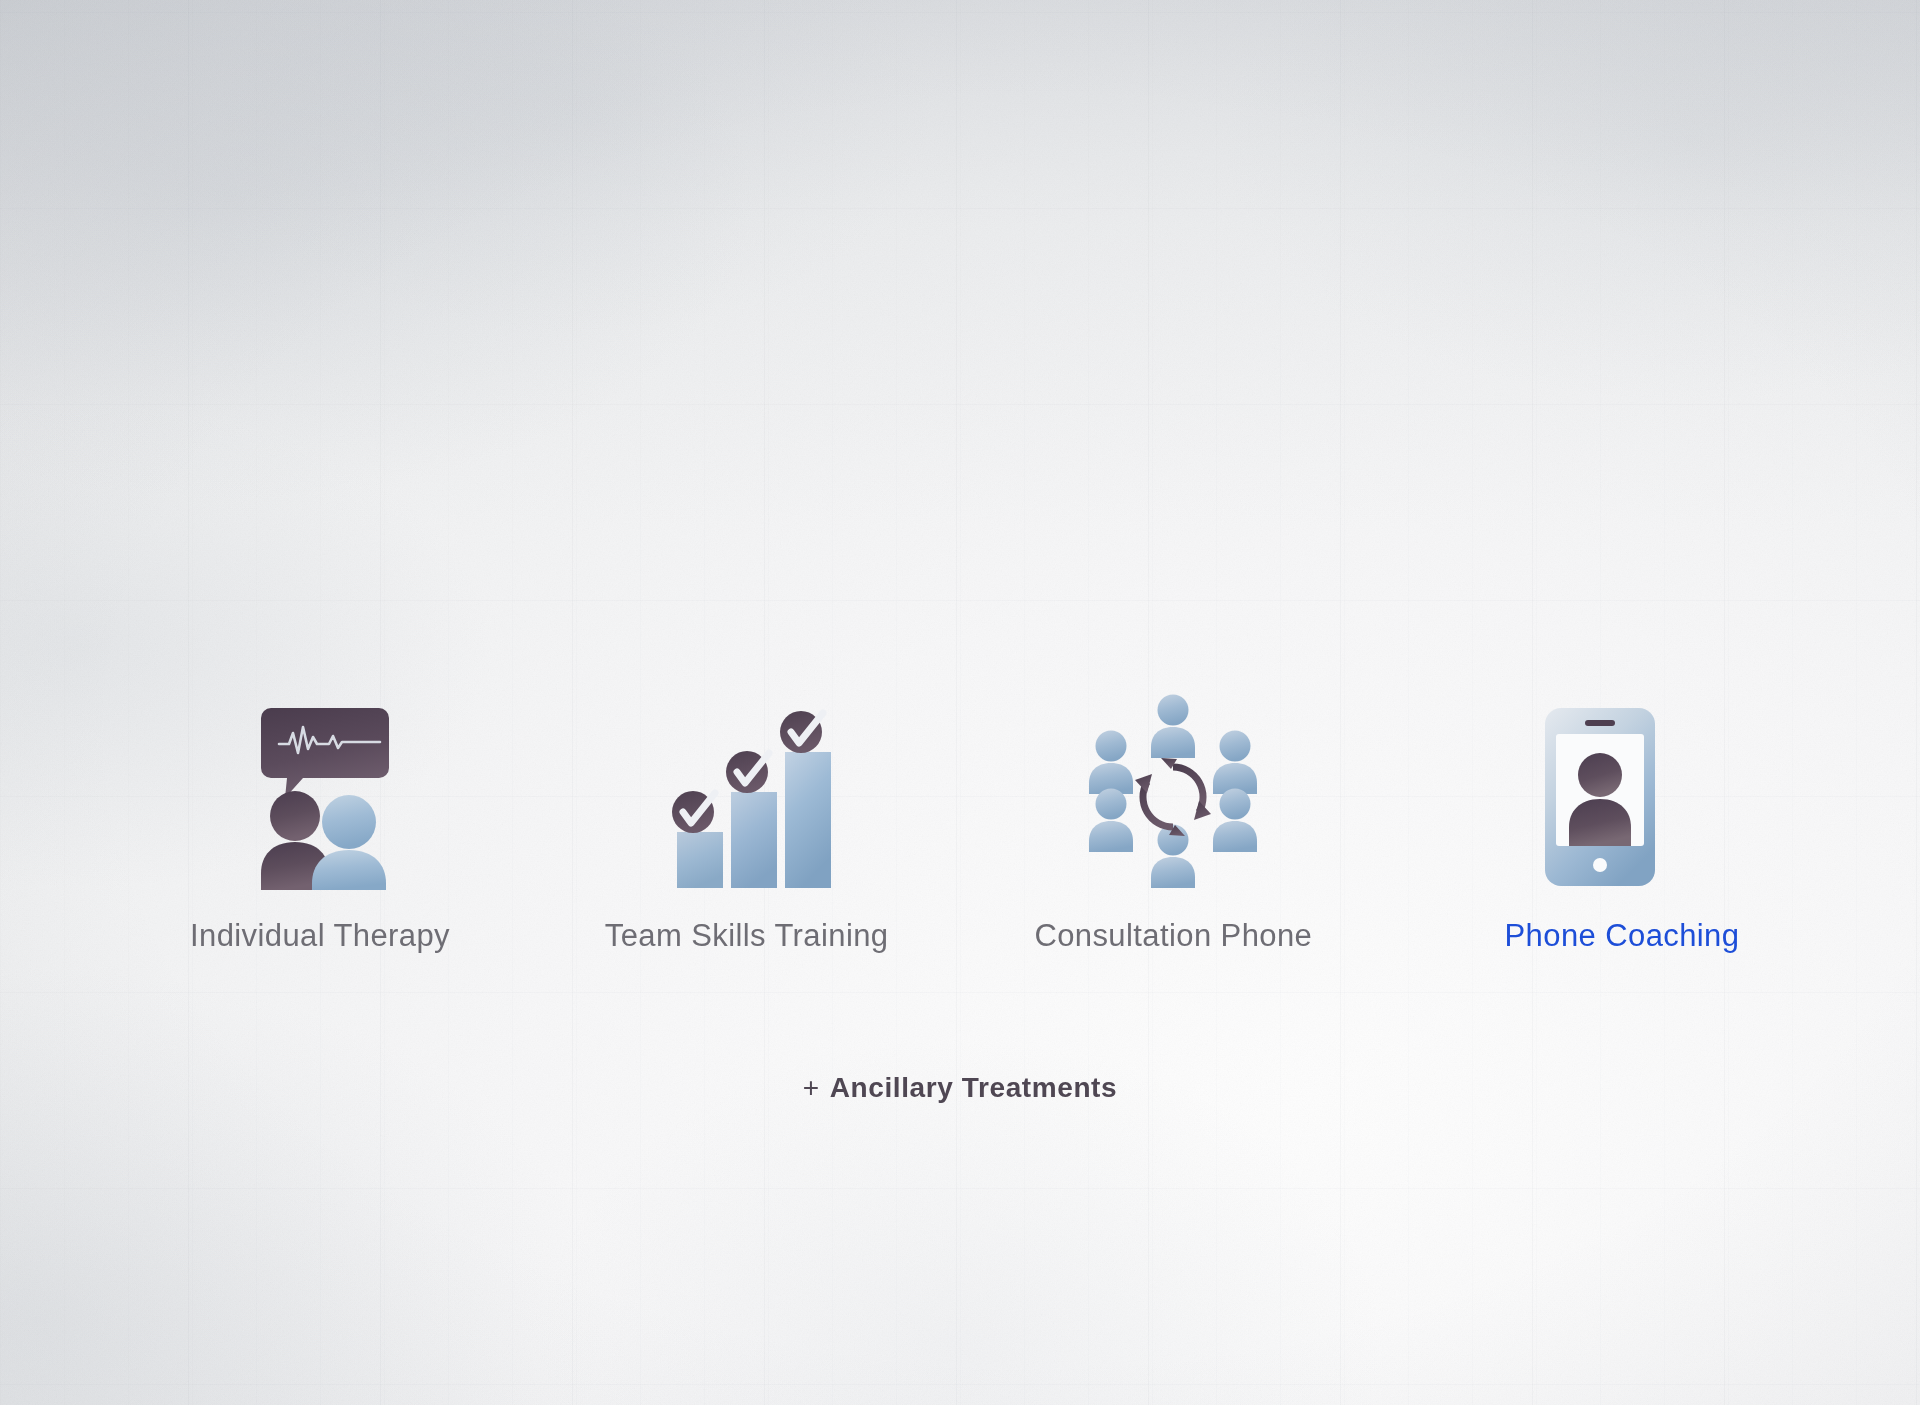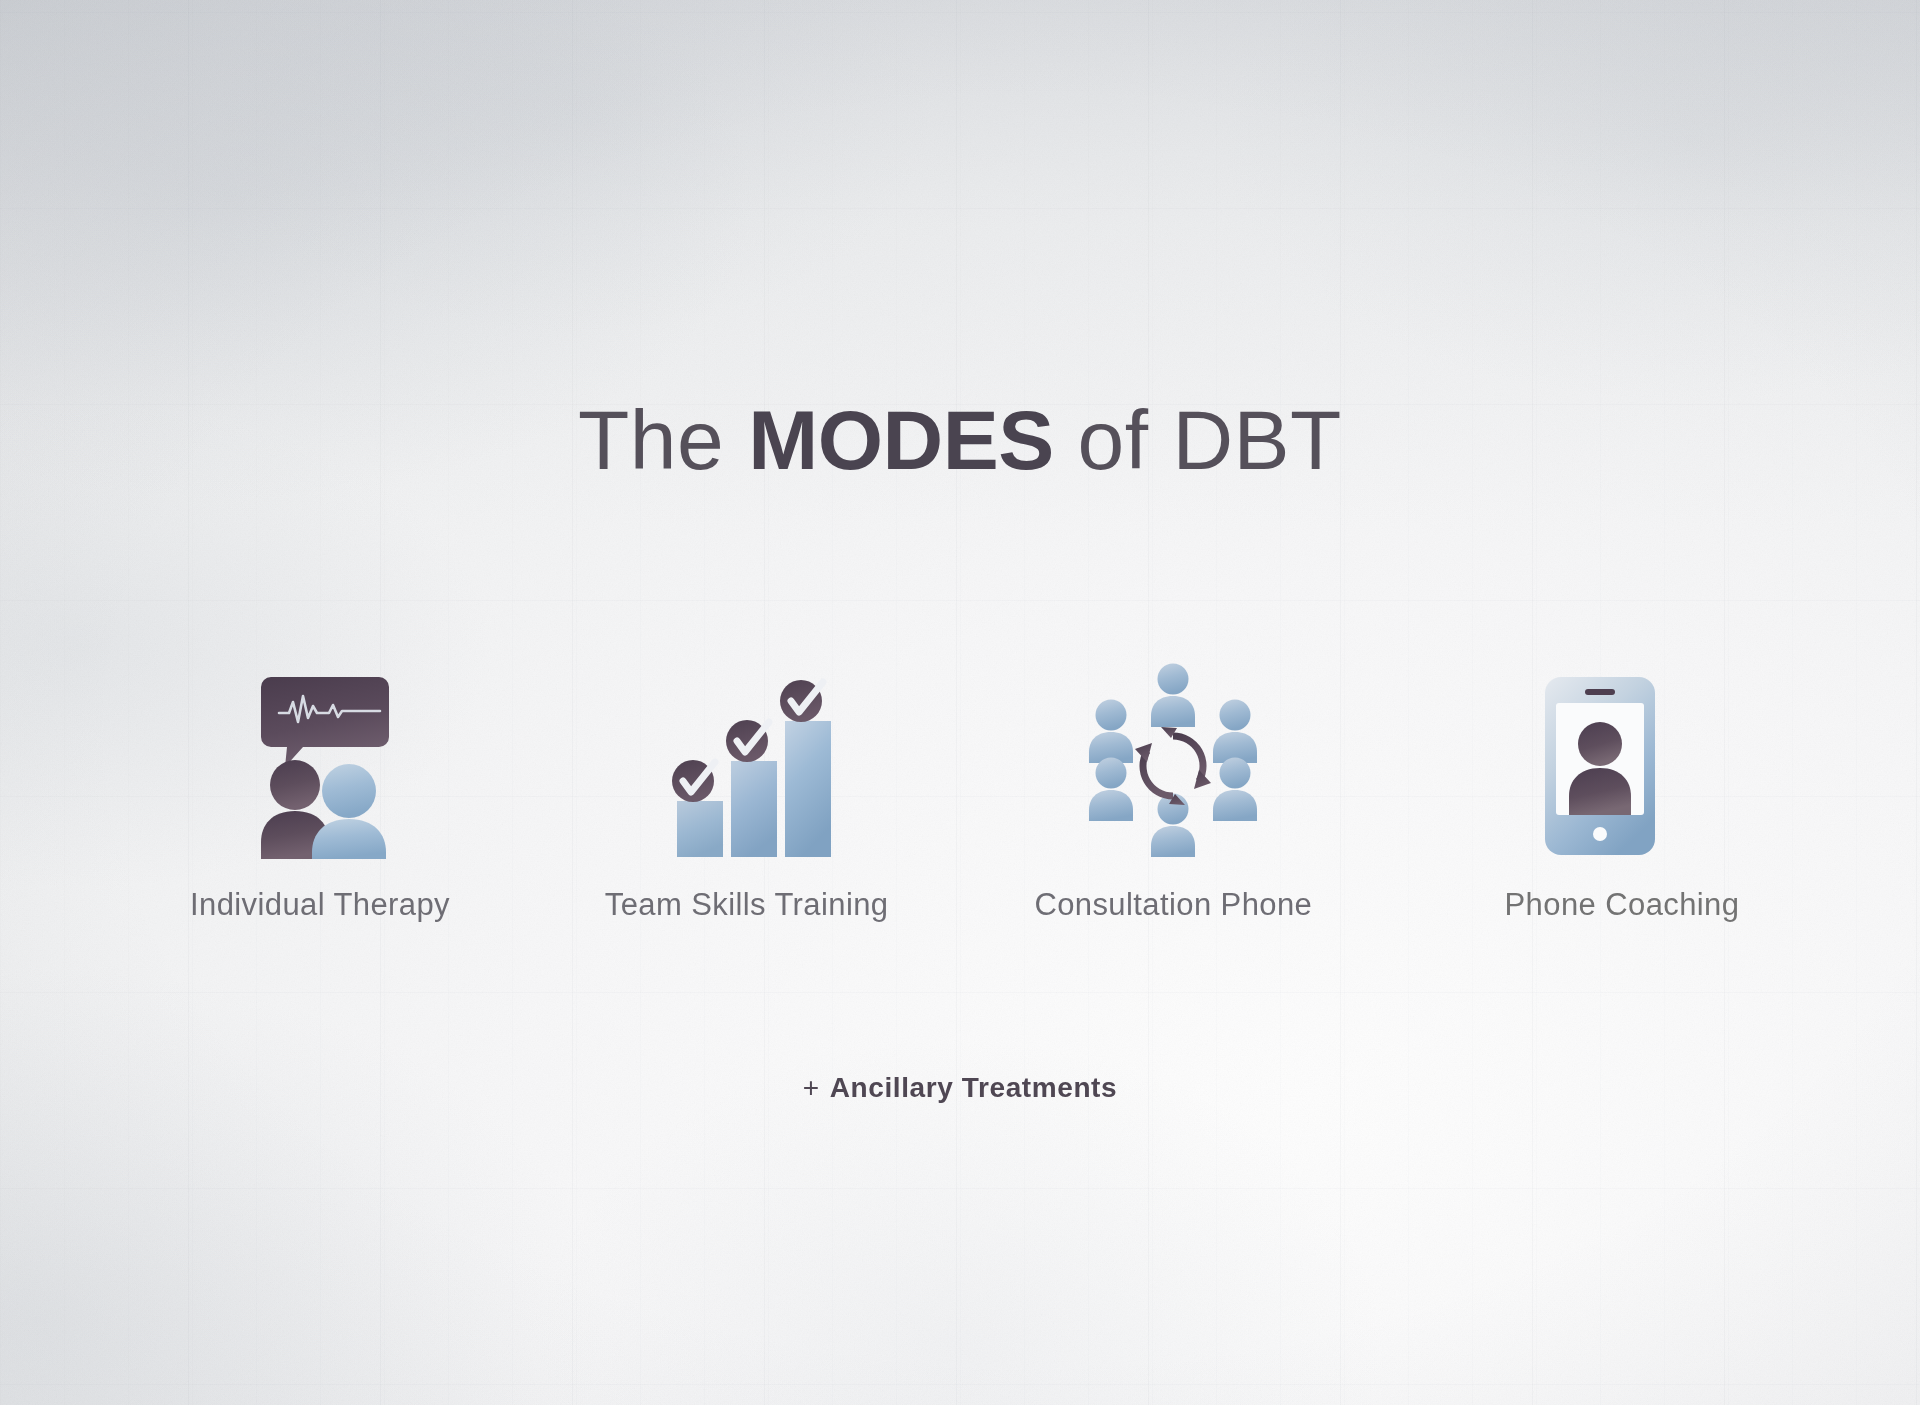--- a/index.html
+++ b/index.html
@@ -94,21 +94,21 @@
   }
   .title .bold {
     font-weight: 700;
     color: #4a4450;
     letter-spacing: -0.5px;
   }
 
   
   .modes-row {
     position: absolute;
-    top: 669px;
+    top: 700px;
     left: 120px;
     width: 1680px;
     display: flex;
     justify-content: space-between;
     align-items: center;
   }
   .mode-item {
     width: 400px;
     display: flex;
     flex-direction: column;
@@ -121,21 +121,21 @@
     justify-content: center;
   }
   .mode-label {
     margin-top: 28px;
     font-size: 31px;
     font-weight: 400;
     letter-spacing: 0.4px;
     color: #6e6d74;
     white-space: nowrap;
   }
-  .mode-item.phone .mode-label { color: #737373; margin-left: 44px; }
+  .mode-item.phone .mode-label { color: #1d4ed8; margin-left: 44px; }
 
   .ancillary {
     position: absolute;
     top: 1072px;
     left: 0;
     width: 1920px;
     text-align: center;
     font-size: 28px;
     font-weight: 700;
     letter-spacing: 0.6px;
@@ -169,23 +169,20 @@
         </feComponentTransfer>
       </filter>
     </defs>
     <rect width="1920" height="1405" filter="url(#grain)" fill="#ffffff"></rect>
   </svg>
   <div class="bg-topshade"></div>
   <div class="bg-vignette"></div>
 
   <div class="content">
 
-    <div class="title">
-      <span class="thin">The </span><span class="bold">MODES</span><span class="thin"> of DBT</span>
-    </div>
 
     <div class="modes-row">
 
       <div class="mode-item">
         <div class="icon-box">
           <svg class="soft" width="170" height="186" viewBox="0 0 170 186">
             <defs>
               <linearGradient id="plumG" x1="0" y1="0" x2="0.25" y2="1">
                 <stop offset="0%" stop-color="#4b3d4f"></stop>
                 <stop offset="55%" stop-color="#5d4d5c"></stop>

